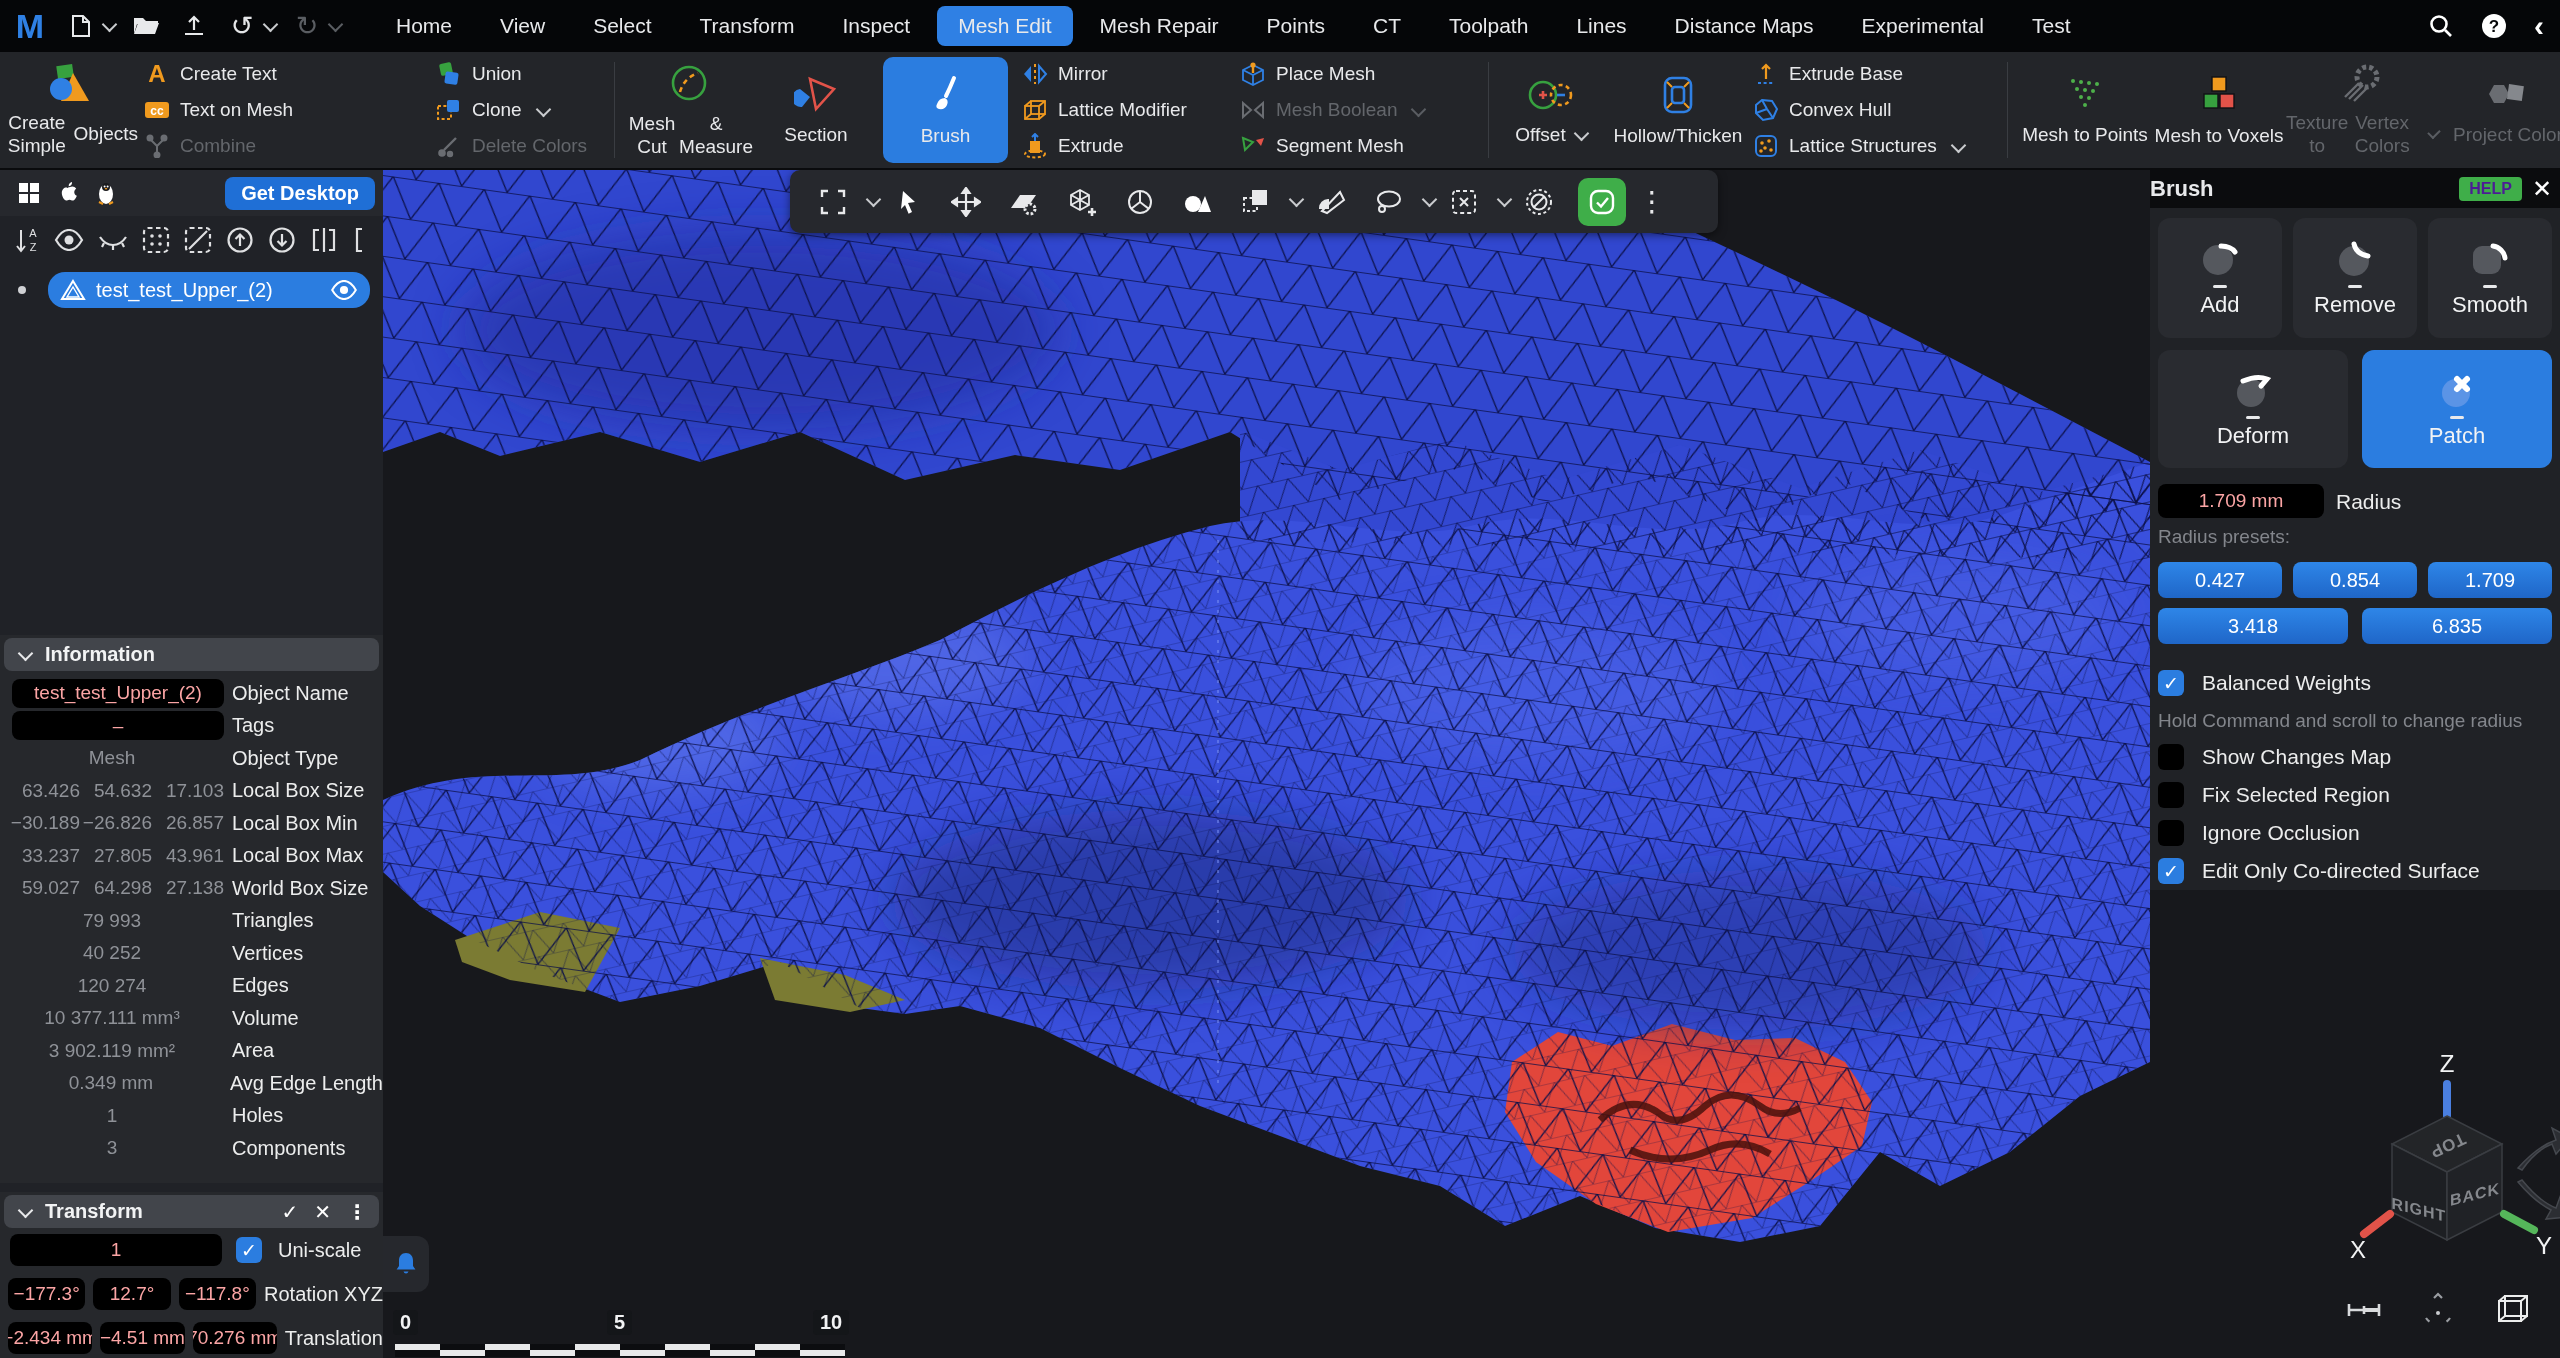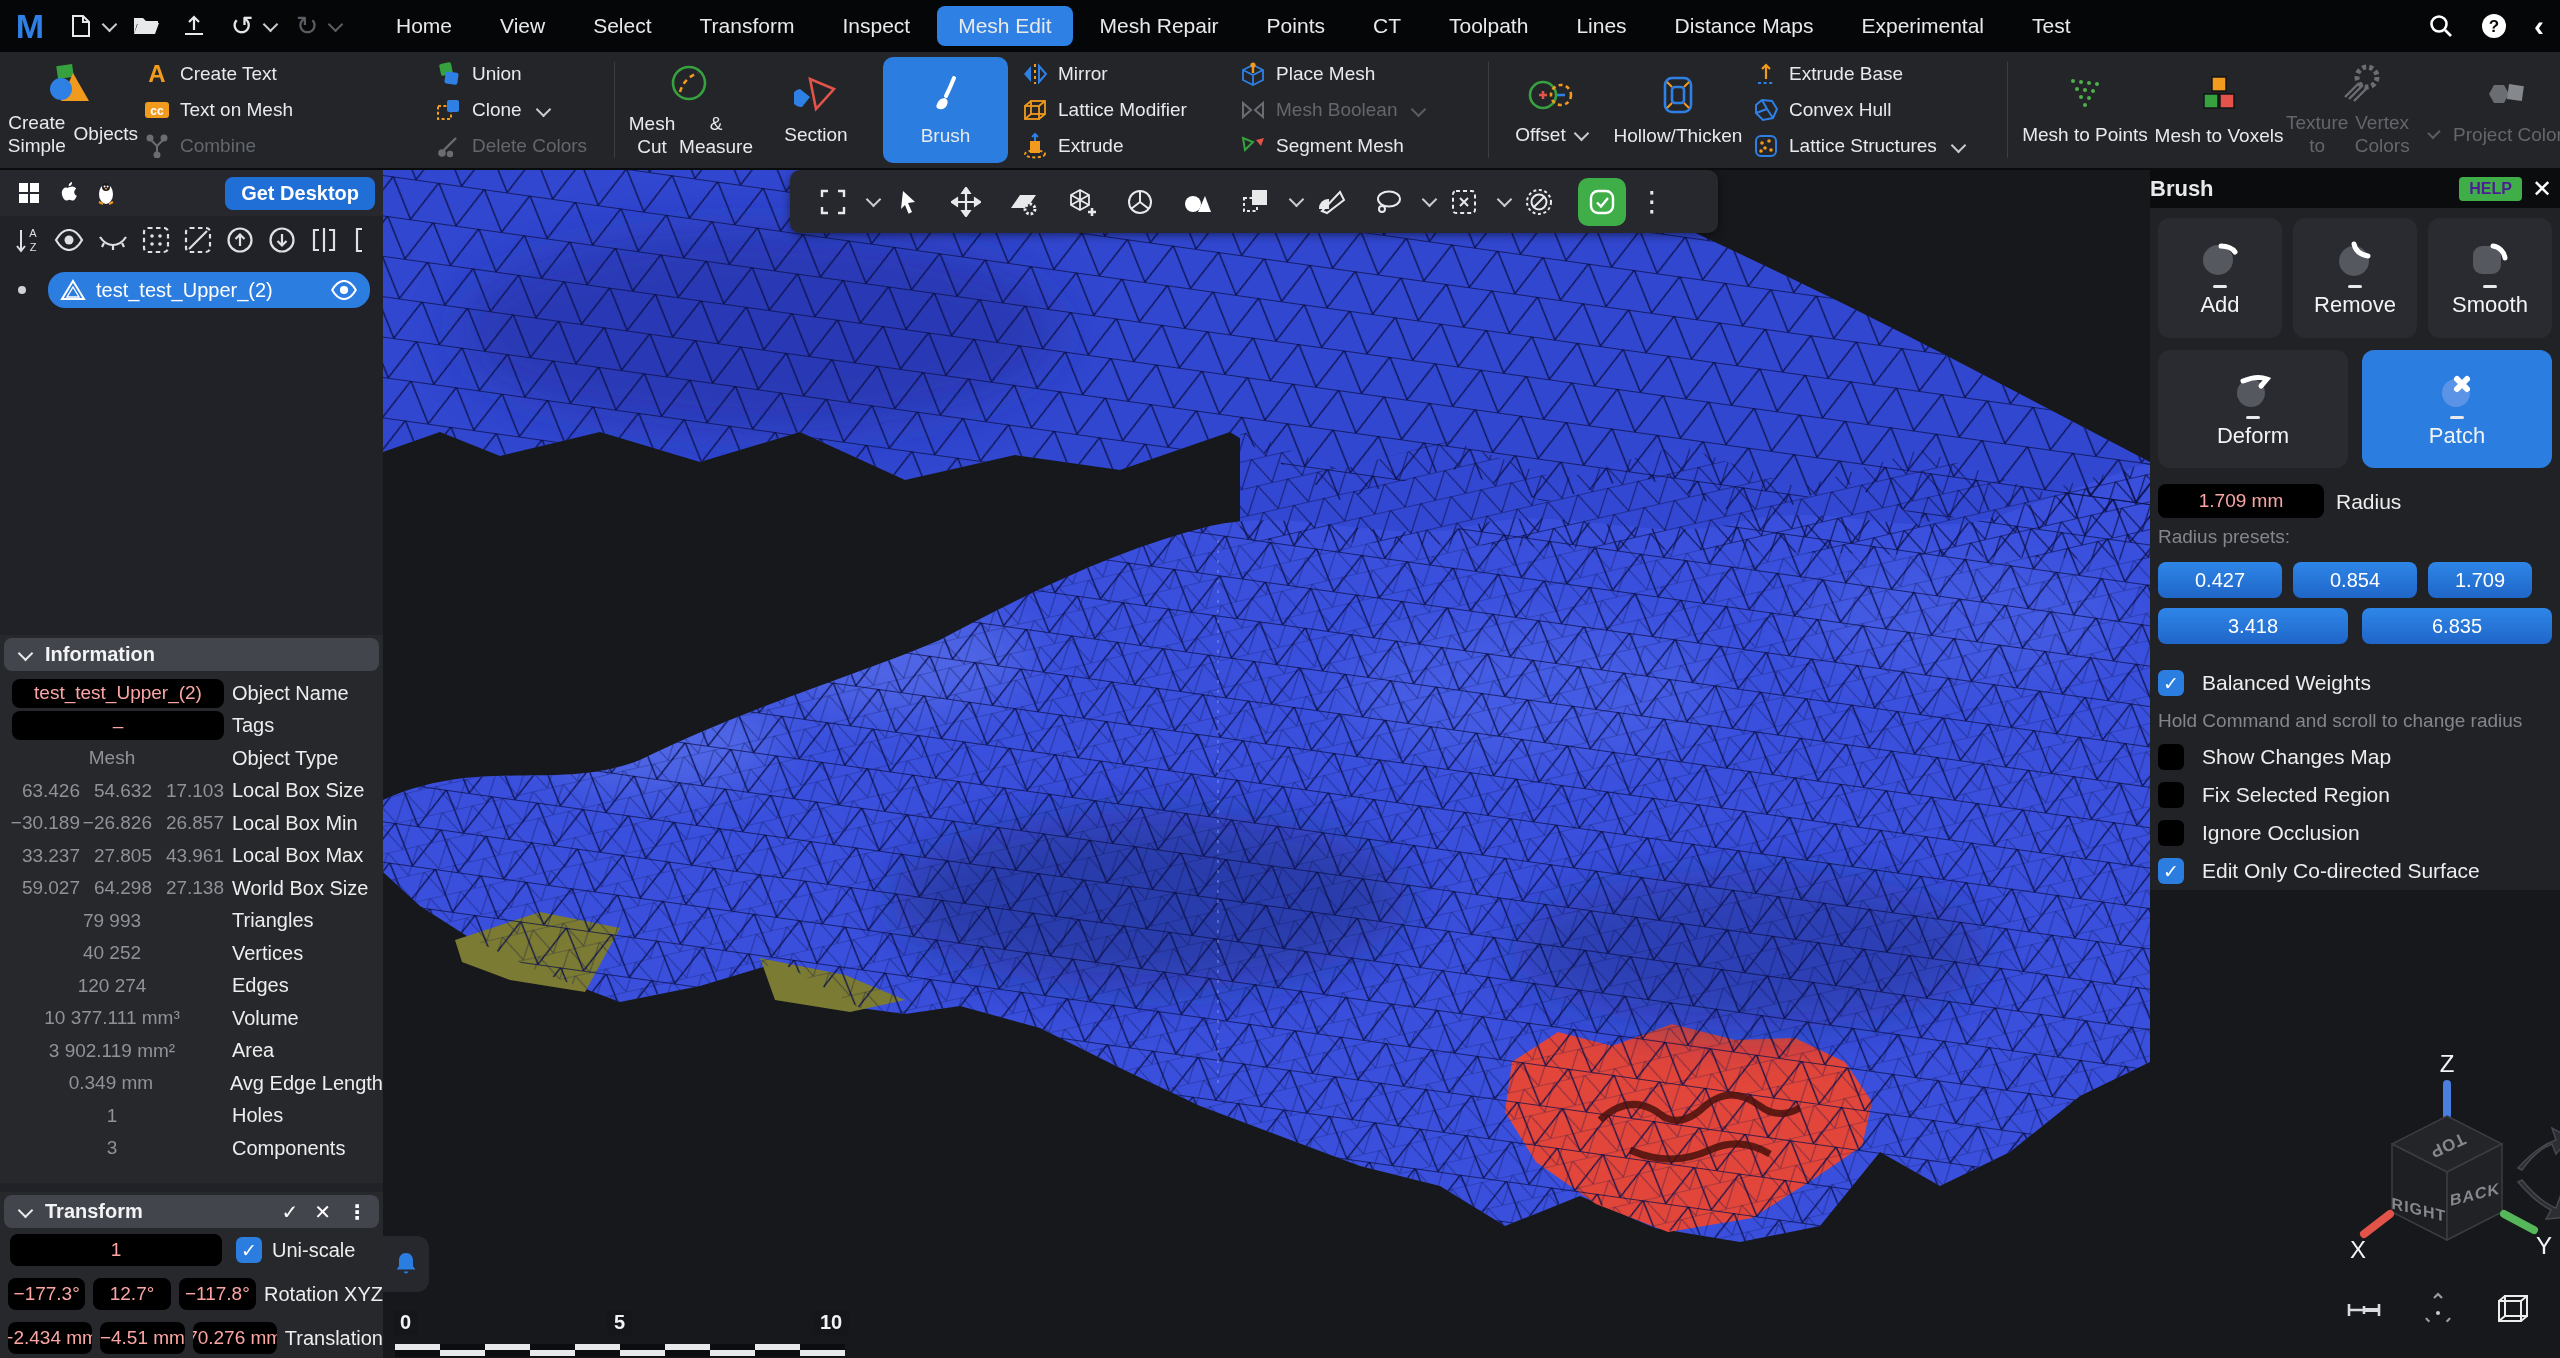--- a/index.html
+++ b/index.html
@@ -829,21 +829,21 @@
         <span class="hchev"></span>
         <span>Transform</span>
         <span style="margin-left:auto"></span>
         <span class="hbtn">✓</span>
         <span class="hbtn">✕</span>
         <span class="hbtn" style="margin-right:12px">⋮</span>
       </div>
       <div class="trow">
         <div class="field" style="width:212px;height:32px">1</div>
         <span class="cb on" style="margin-left:14px">✓</span>
-        <span class="ilabel" style="margin-left:10px">Uni-scale</span>
+        <span class="ilabel" style="margin-left:16px">Uni-scale</span>
       </div>
       <div class="trow" style="padding-left:4px">
         <div class="field" style="width:100px;height:32px;margin-left:4px">−177.3°</div>
         <div class="field" style="width:100px;height:32px;margin-left:8px">12.7°</div>
         <div class="field" style="width:100px;height:32px;margin-left:8px">−117.8°</div>
         <span class="ilabel">Rotation XYZ</span>
       </div>
       <div class="trow" style="padding-left:4px">
         <div class="field" style="width:100px;height:32px;margin-left:4px">−2.434 mm</div>
         <div class="field" style="width:100px;height:32px;margin-left:8px">−4.51 mm</div>
@@ -901,21 +901,21 @@
       <span class="tdash"></span>
         <span>Patch</span>
     </div>
 
     <div class="field" style="position:absolute;left:8px;top:314px;width:166px;height:34px">1.709 mm</div>
     <span class="rlabel" style="position:absolute;left:186px;top:320px">Radius</span>
     <span class="hint" style="top:356px">Radius presets:</span>
 
     <span class="preset" style="left:8px;top:392px;width:124px">0.427</span>
     <span class="preset" style="left:143px;top:392px;width:124px">0.854</span>
-    <span class="preset" style="left:278px;top:392px;width:104px">1.709</span>
+    <span class="preset" style="left:278px;top:392px;width:124px">1.709</span>
     <span class="preset" style="left:8px;top:438px;width:190px">3.418</span>
     <span class="preset" style="left:212px;top:438px;width:190px">6.835</span>
 
     <div class="opt" style="top:500px">
       <span class="cb on">✓</span>
       <span>Balanced Weights</span>
     </div>
     <span class="hint" style="top:540px">Hold Command and scroll to change radius</span>
     <div class="opt" style="top:574px">
       <span class="cb"></span>

